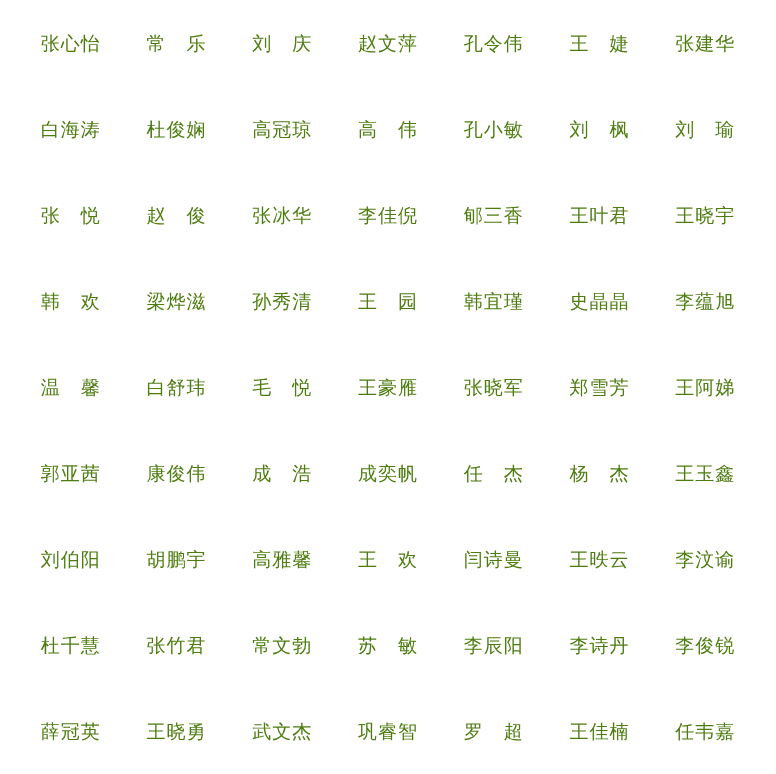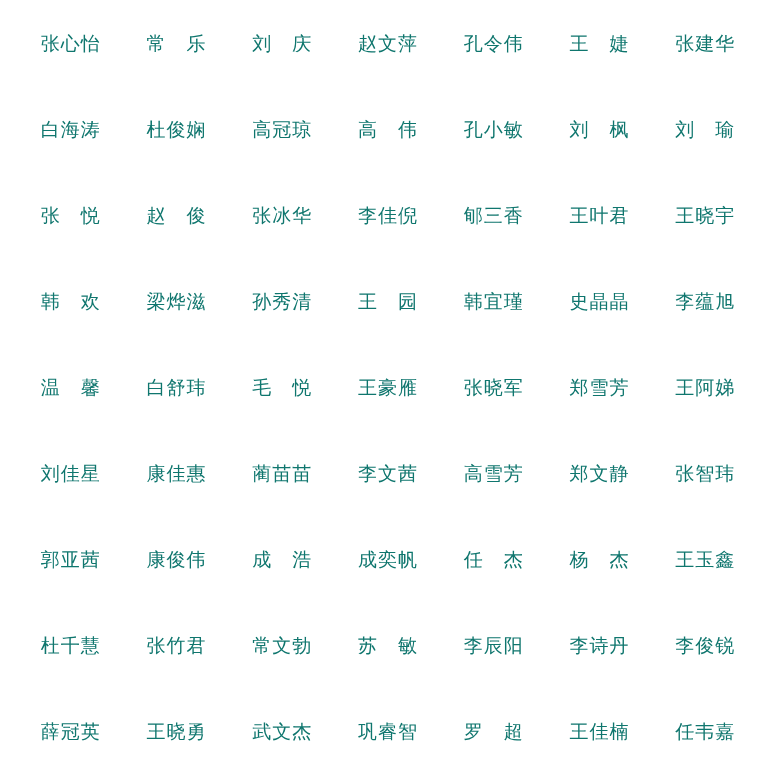--- a/index.html
+++ b/index.html
@@ -7,21 +7,21 @@
     padding: 0;
     background: #ffffff;
   }
   .page {
     position: relative;
     width: 776px;
     height: 774px;
     background: #ffffff;
     overflow: hidden;
     font-family: "Liberation Serif", "DejaVu Serif", serif;
-    color: #0f766e;
+    color: #4d7c0f;
   }
   .names-table {
     display: flex;
     flex-direction: column;
     box-sizing: border-box;
     width: 100%;
     height: 100%;
     padding: 0 18px;
   }
   .name-row {
@@ -82,36 +82,36 @@
       <div class="name-row">
         <span class="name-cell">温　馨</span>
         <span class="name-cell">白舒玮</span>
         <span class="name-cell">毛　悦</span>
         <span class="name-cell">王豪雁</span>
         <span class="name-cell">张晓军</span>
         <span class="name-cell">郑雪芳</span>
         <span class="name-cell">王阿娣</span>
       </div>
       <div class="name-row">
-        <span class="name-cell">刘佳星</span>
-        <span class="name-cell">康佳惠</span>
-        <span class="name-cell">蔺苗苗</span>
-        <span class="name-cell">李文茜</span>
-        <span class="name-cell">高雪芳</span>
-        <span class="name-cell">郑文静</span>
-        <span class="name-cell">张智玮</span>
-      </div>
-      <div class="name-row">
         <span class="name-cell">郭亚茜</span>
         <span class="name-cell">康俊伟</span>
         <span class="name-cell">成　浩</span>
         <span class="name-cell">成奕帆</span>
         <span class="name-cell">任　杰</span>
         <span class="name-cell">杨　杰</span>
         <span class="name-cell">王玉鑫</span>
+      </div>
+      <div class="name-row">
+        <span class="name-cell">刘伯阳</span>
+        <span class="name-cell">胡鹏宇</span>
+        <span class="name-cell">高雅馨</span>
+        <span class="name-cell">王　欢</span>
+        <span class="name-cell">闫诗曼</span>
+        <span class="name-cell">王昳云</span>
+        <span class="name-cell">李汶谕</span>
       </div>
       <div class="name-row">
         <span class="name-cell">杜千慧</span>
         <span class="name-cell">张竹君</span>
         <span class="name-cell">常文勃</span>
         <span class="name-cell">苏　敏</span>
         <span class="name-cell">李辰阳</span>
         <span class="name-cell">李诗丹</span>
         <span class="name-cell">李俊锐</span>
       </div>

